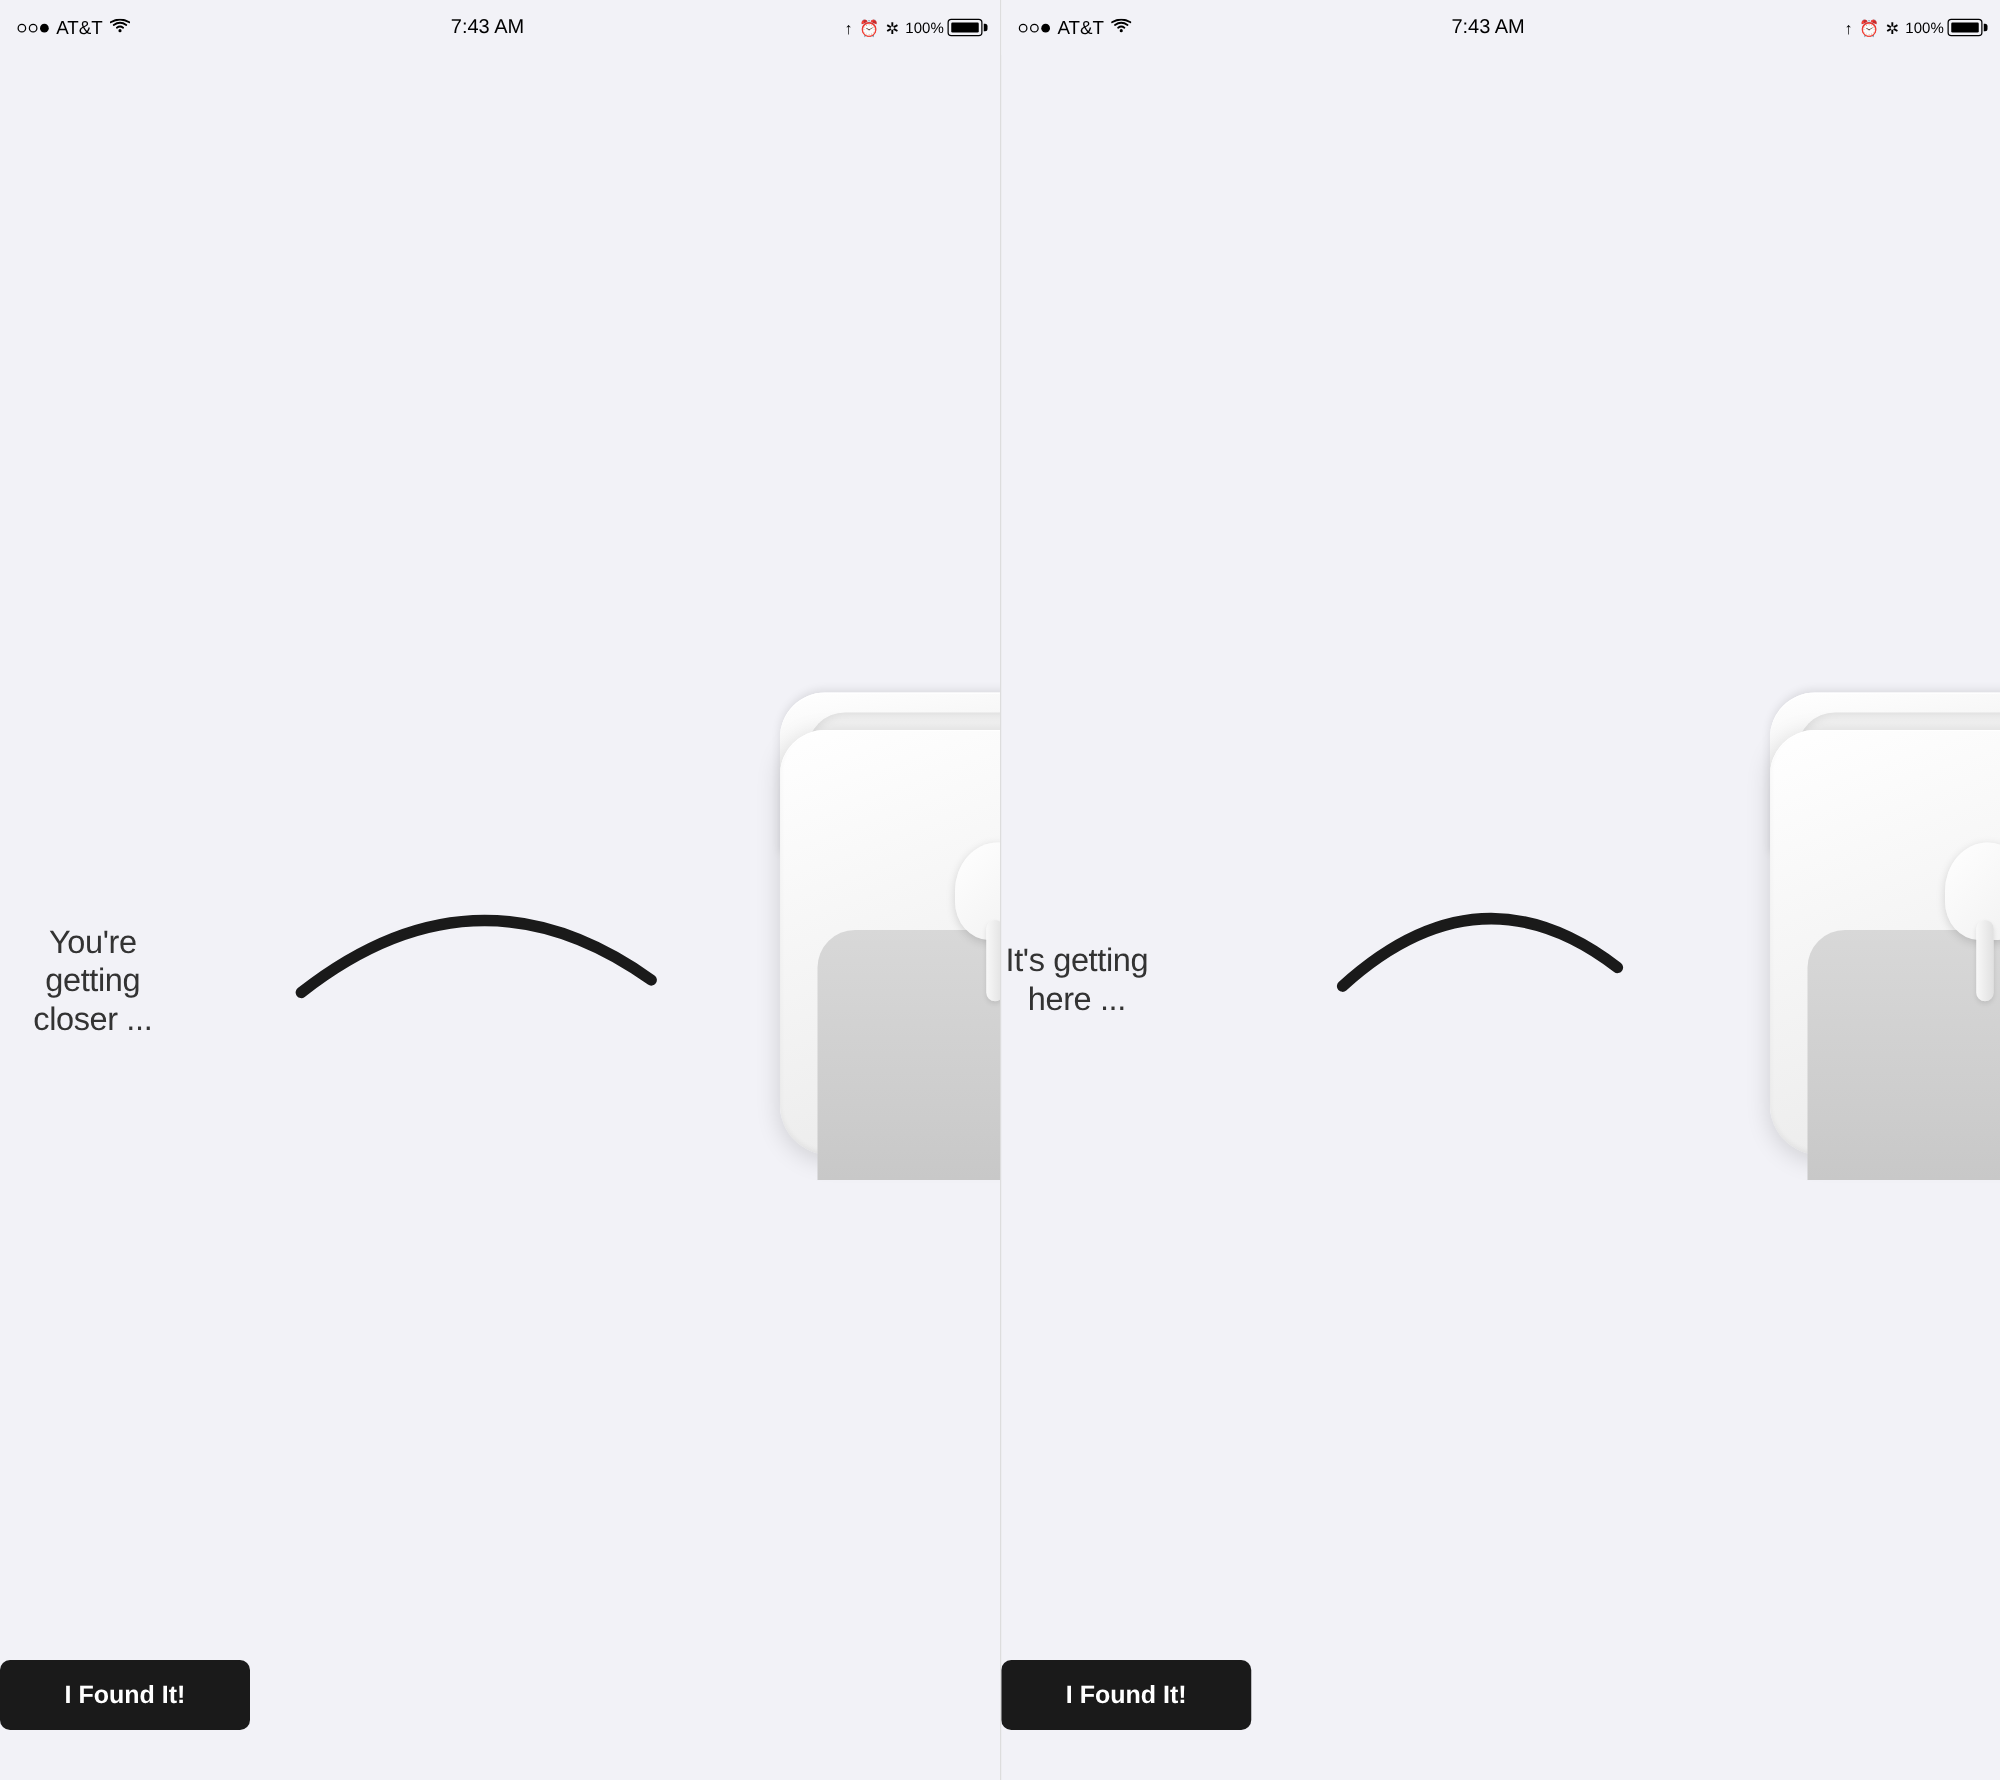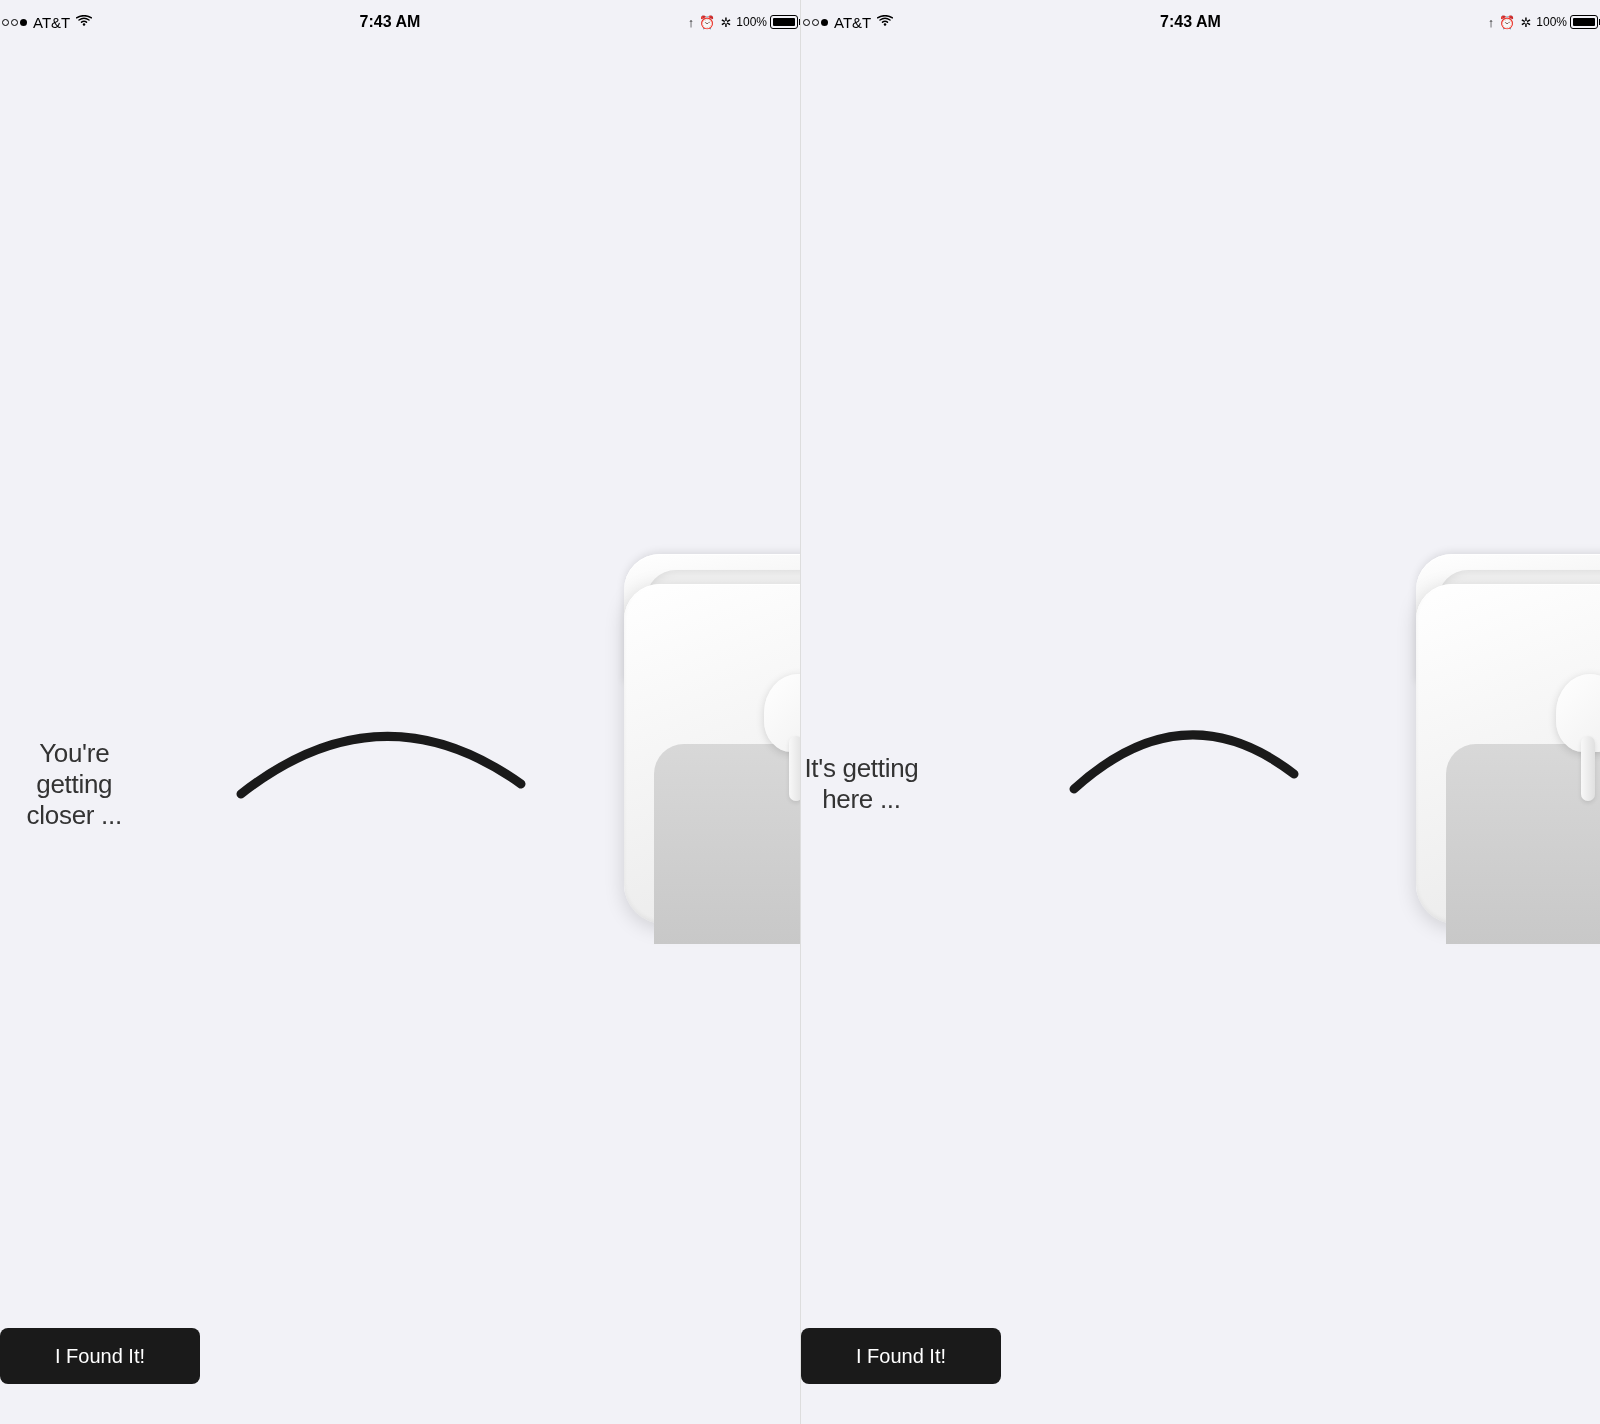--- a/index.html
+++ b/index.html
@@ -24,21 +24,21 @@
       border-left: 1px solid #ddd;
     }
 
     
     .status-bar {
       width: 100%;
       height: 44px;
       display: flex;
       align-items: center;
       justify-content: space-between;
-      padding: 0 2px;
+      padding: 0 14px;
       background: #f2f2f7;
       flex-shrink: 0;
     }
     .status-left {
       display: flex;
       align-items: center;
       gap: 6px;
       font-size: 15px;
       font-weight: 500;
       color: #000;
@@ -57,21 +57,21 @@
     .dot.empty {
       background: transparent;
       border: 1.5px solid #000;
     }
     .wifi-icon {
       font-size: 13px;
       color: #000;
     }
     .status-center {
       font-size: 16px;
-      font-weight: 700;
+      font-weight: 400;
       color: #000;
       letter-spacing: 0;
     }
     .status-right {
       display: flex;
       align-items: center;
       gap: 5px;
       font-size: 14px;
       color: #000;
     }
@@ -276,21 +276,21 @@
       align-items: center;
       justify-content: center;
       position: absolute;
       bottom: 40px;
       cursor: pointer;
     }
 
     .found-button-text {
       color: #ffffff;
       font-size: 20px;
-      font-weight: 400;
+      font-weight: 700;
       letter-spacing: 0;
     }
 
     
     .nav-icon {
       font-size: 13px;
     }
   </style>
 </head>
 <body>

